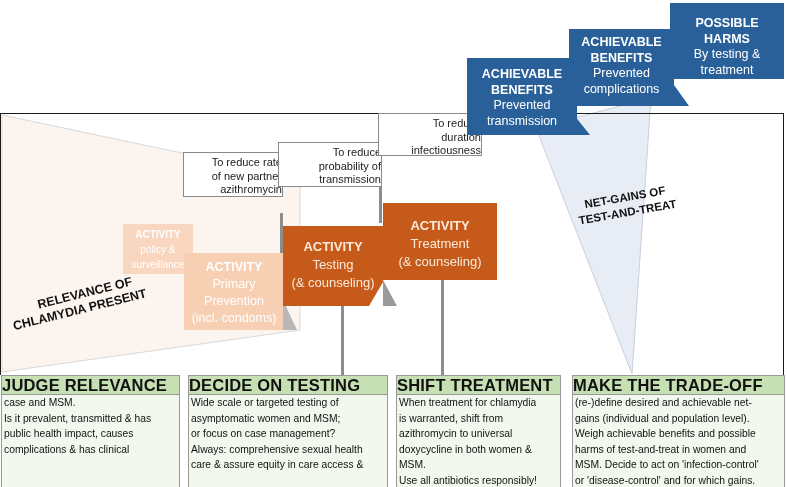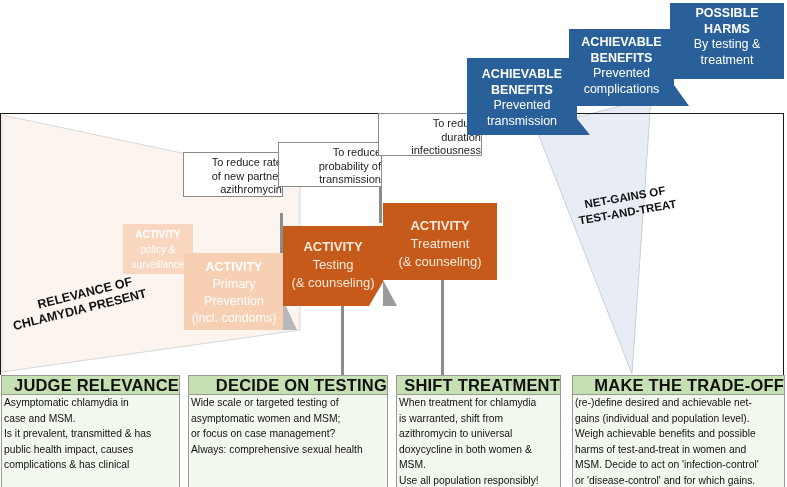--- a/index.html
+++ b/index.html
@@ -10,21 +10,21 @@
   .reason { position:absolute; background:#fff; border:1px solid #8a8a8a; font-size:11px; line-height:13.5px; text-align:right; color:#222; box-sizing:border-box; padding-top:3px; }
   .act { position:absolute; text-align:center; box-sizing:border-box; }
   .act .t { font-weight:bold; }
   .dark { background:#c55a1b; color:#fde9d9; }
   .light { background:#f7cfb3; color:#fff; }
   .pale { background:#f9d6bf; color:#fff; }
   .blue { position:absolute; background:#2a6099; color:#fff; text-align:center; box-sizing:border-box; font-size:12.5px; line-height:15.5px; }
   .blue .t { font-weight:bold; }
   .rot { position:absolute; font-weight:bold; color:#111; text-align:center; white-space:nowrap; }
   .panel { position:absolute; top:375px; box-sizing:border-box; }
-  .panel .hdr { background:#c6e0b4; border:1px solid #999; font-weight:bold; font-size:16.5px; text-align:right; height:18px; line-height:18px; color:#111; letter-spacing:0.2px; }
+  .panel .hdr { background:#c6e0b4; border:1px solid #999; font-weight:bold; font-size:16.5px; text-align:left; height:18px; line-height:18px; color:#111; letter-spacing:0.2px; }
   .panel .body { background:#f3f8ef; border:1px solid #999; border-top:none; font-size:10.3px; line-height:15.5px; color:#111; padding:0 2px; height:94px; box-sizing:border-box; }
   .panel .body div { white-space:nowrap; }
   .vline { position:absolute; background:#8c8c8c; width:3px; }
 </style>
 </head>
 <body>
 
 <svg class="bg" width="787" height="487">
   <polygon points="2,115 300,178 300,330 2,372" fill="#fcf4ef" stroke="#d8d8d8" stroke-width="1"></polygon>
   <polygon points="537,125 650,112 652,114 630,112 660,112 633,112" fill="none"></polygon>
@@ -103,64 +103,64 @@
 <div class="blue" style="left:569px; top:29px; width:105px; height:77px; padding-top:6px;">
   <div class="t">ACHIEVABLE</div>
   <div class="t">BENEFITS</div>
   <div>Prevented</div>
   <div>complications</div>
 </div>
 <svg class="abs" style="left:669px; top:78px;" width="20" height="28">
     <polygon points="0,0 20,28 0,28" fill="#2a6099"></polygon>
   </svg>
 
-<div class="blue" style="left:670px; top:3px; width:114px; height:76px; padding-top:3px;">
+<div class="blue" style="left:670px; top:3px; width:114px; height:76px; padding-top:13px;">
   <div class="t">POSSIBLE</div>
   <div class="t">HARMS</div>
   <div>By testing &amp;</div>
   <div>treatment</div>
 </div>
 
 <div class="rot" style="left:8px; top:305px; font-size:12.5px; line-height:15px; transform:rotate(-14deg); transform-origin:left top;">
   <div style="padding-left:18px;">RELEVANCE OF</div>
   <div>CHLAMYDIA PRESENT</div>
 </div>
 <div class="rot" style="left:575px; top:199px; font-size:11.5px; line-height:15px; transform:rotate(-10deg); transform-origin:left top;">
   <div>NET-GAINS OF</div>
   <div>TEST-AND-TREAT</div>
 </div>
 
 <div class="panel" style="left:1px; width:179px;">
   <div class="hdr">JUDGE RELEVANCE</div>
   <div class="body">
-    <div>Asymptomatic chlamydia in</div>
     <div>case and MSM.</div>
     <div>Is it prevalent, transmitted &amp; has</div>
     <div>public health impact, causes</div>
     <div>complications &amp; has clinical</div>
   </div>
 </div>
 <div class="panel" style="left:188px; width:200px;">
   <div class="hdr">DECIDE ON TESTING</div>
   <div class="body">
     <div>Wide scale or targeted  testing of</div>
     <div>asymptomatic women and MSM;</div>
     <div>or focus on case management?</div>
     <div>Always: comprehensive sexual health</div>
+    <div>care &amp; assure equity in care access &amp;</div>
   </div>
 </div>
 <div class="panel" style="left:396px; width:165px;">
   <div class="hdr">SHIFT TREATMENT</div>
   <div class="body">
     <div>When treatment for chlamydia</div>
     <div>is warranted, shift from</div>
     <div>azithromycin to universal</div>
     <div>doxycycline in both women &amp;</div>
     <div>MSM.</div>
-    <div>Use all population responsibly!</div>
+    <div>Use all antibiotics responsibly!</div>
   </div>
 </div>
 <div class="panel" style="left:572px; width:213px;">
   <div class="hdr">MAKE THE TRADE-OFF</div>
   <div class="body">
     <div>(re-)define desired and achievable net-</div>
     <div>gains (individual and population level).</div>
     <div>Weigh achievable benefits and possible</div>
     <div>harms of test-and-treat in women and</div>
     <div>MSM. Decide to act on 'infection-control'</div>

